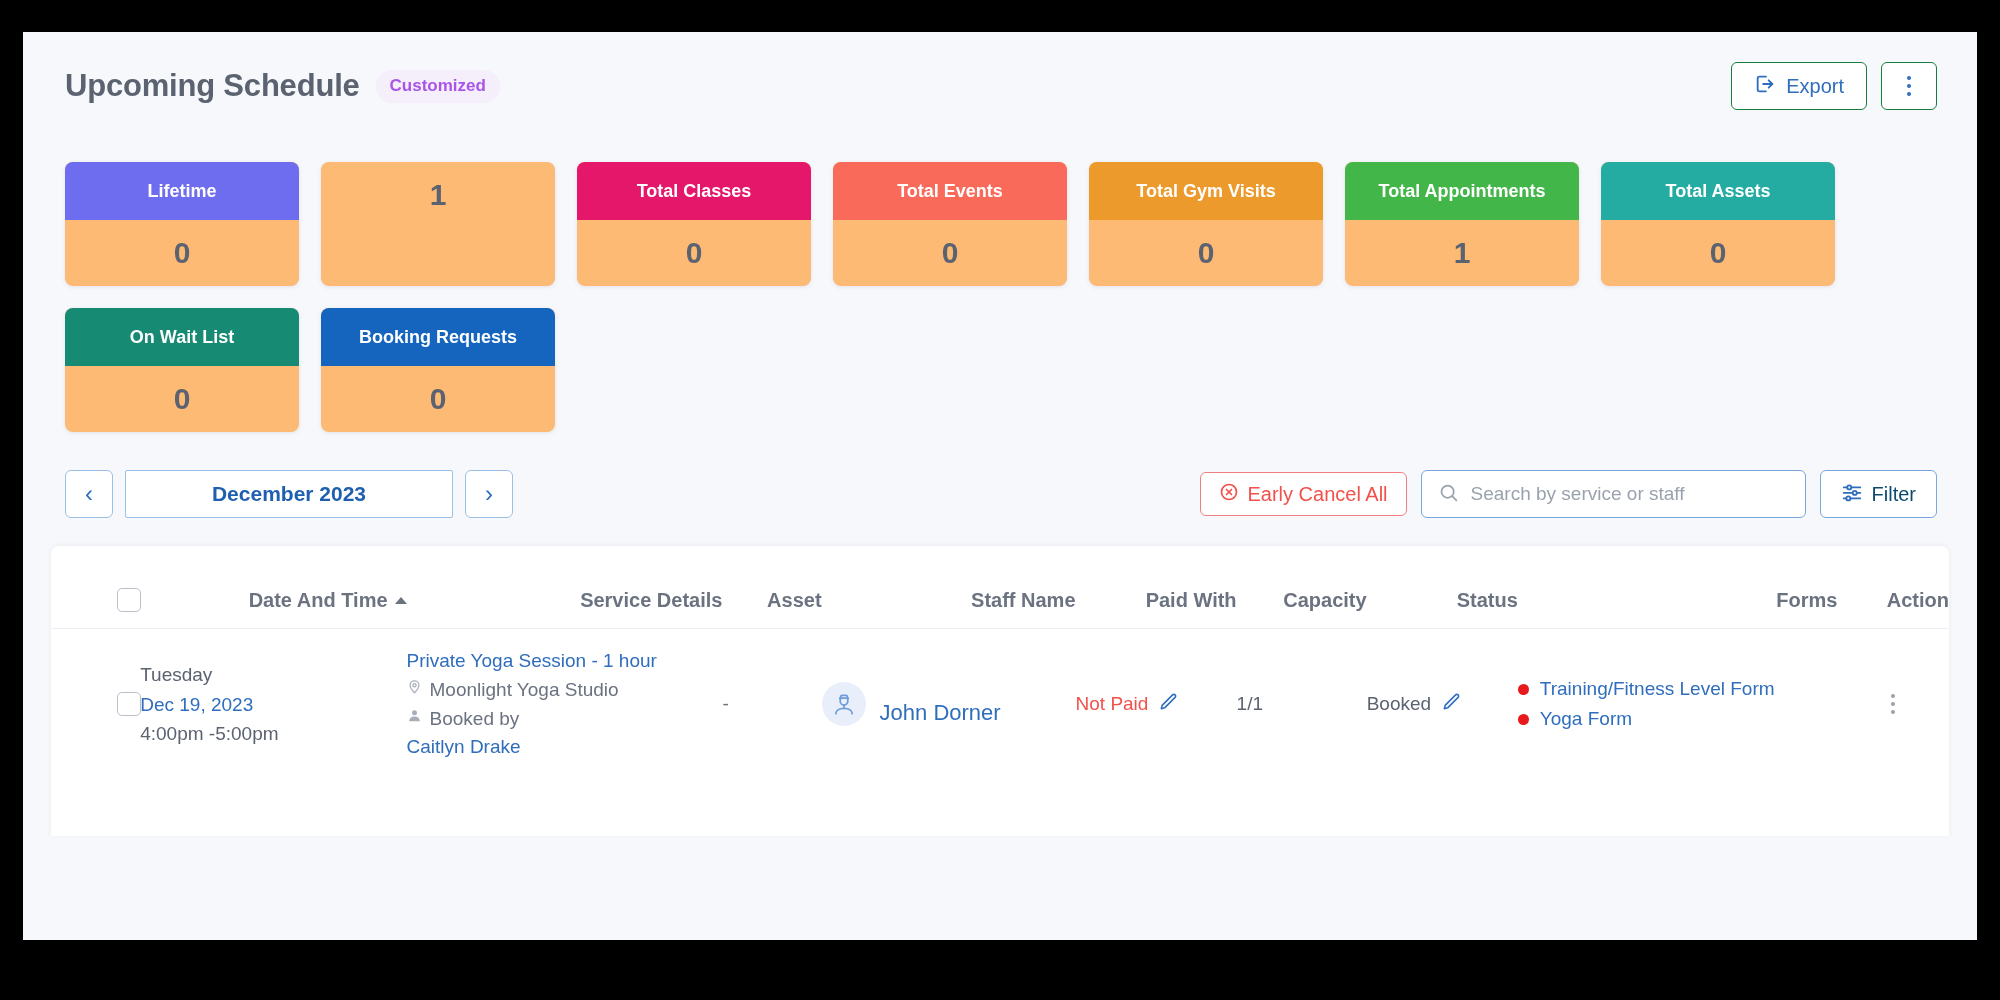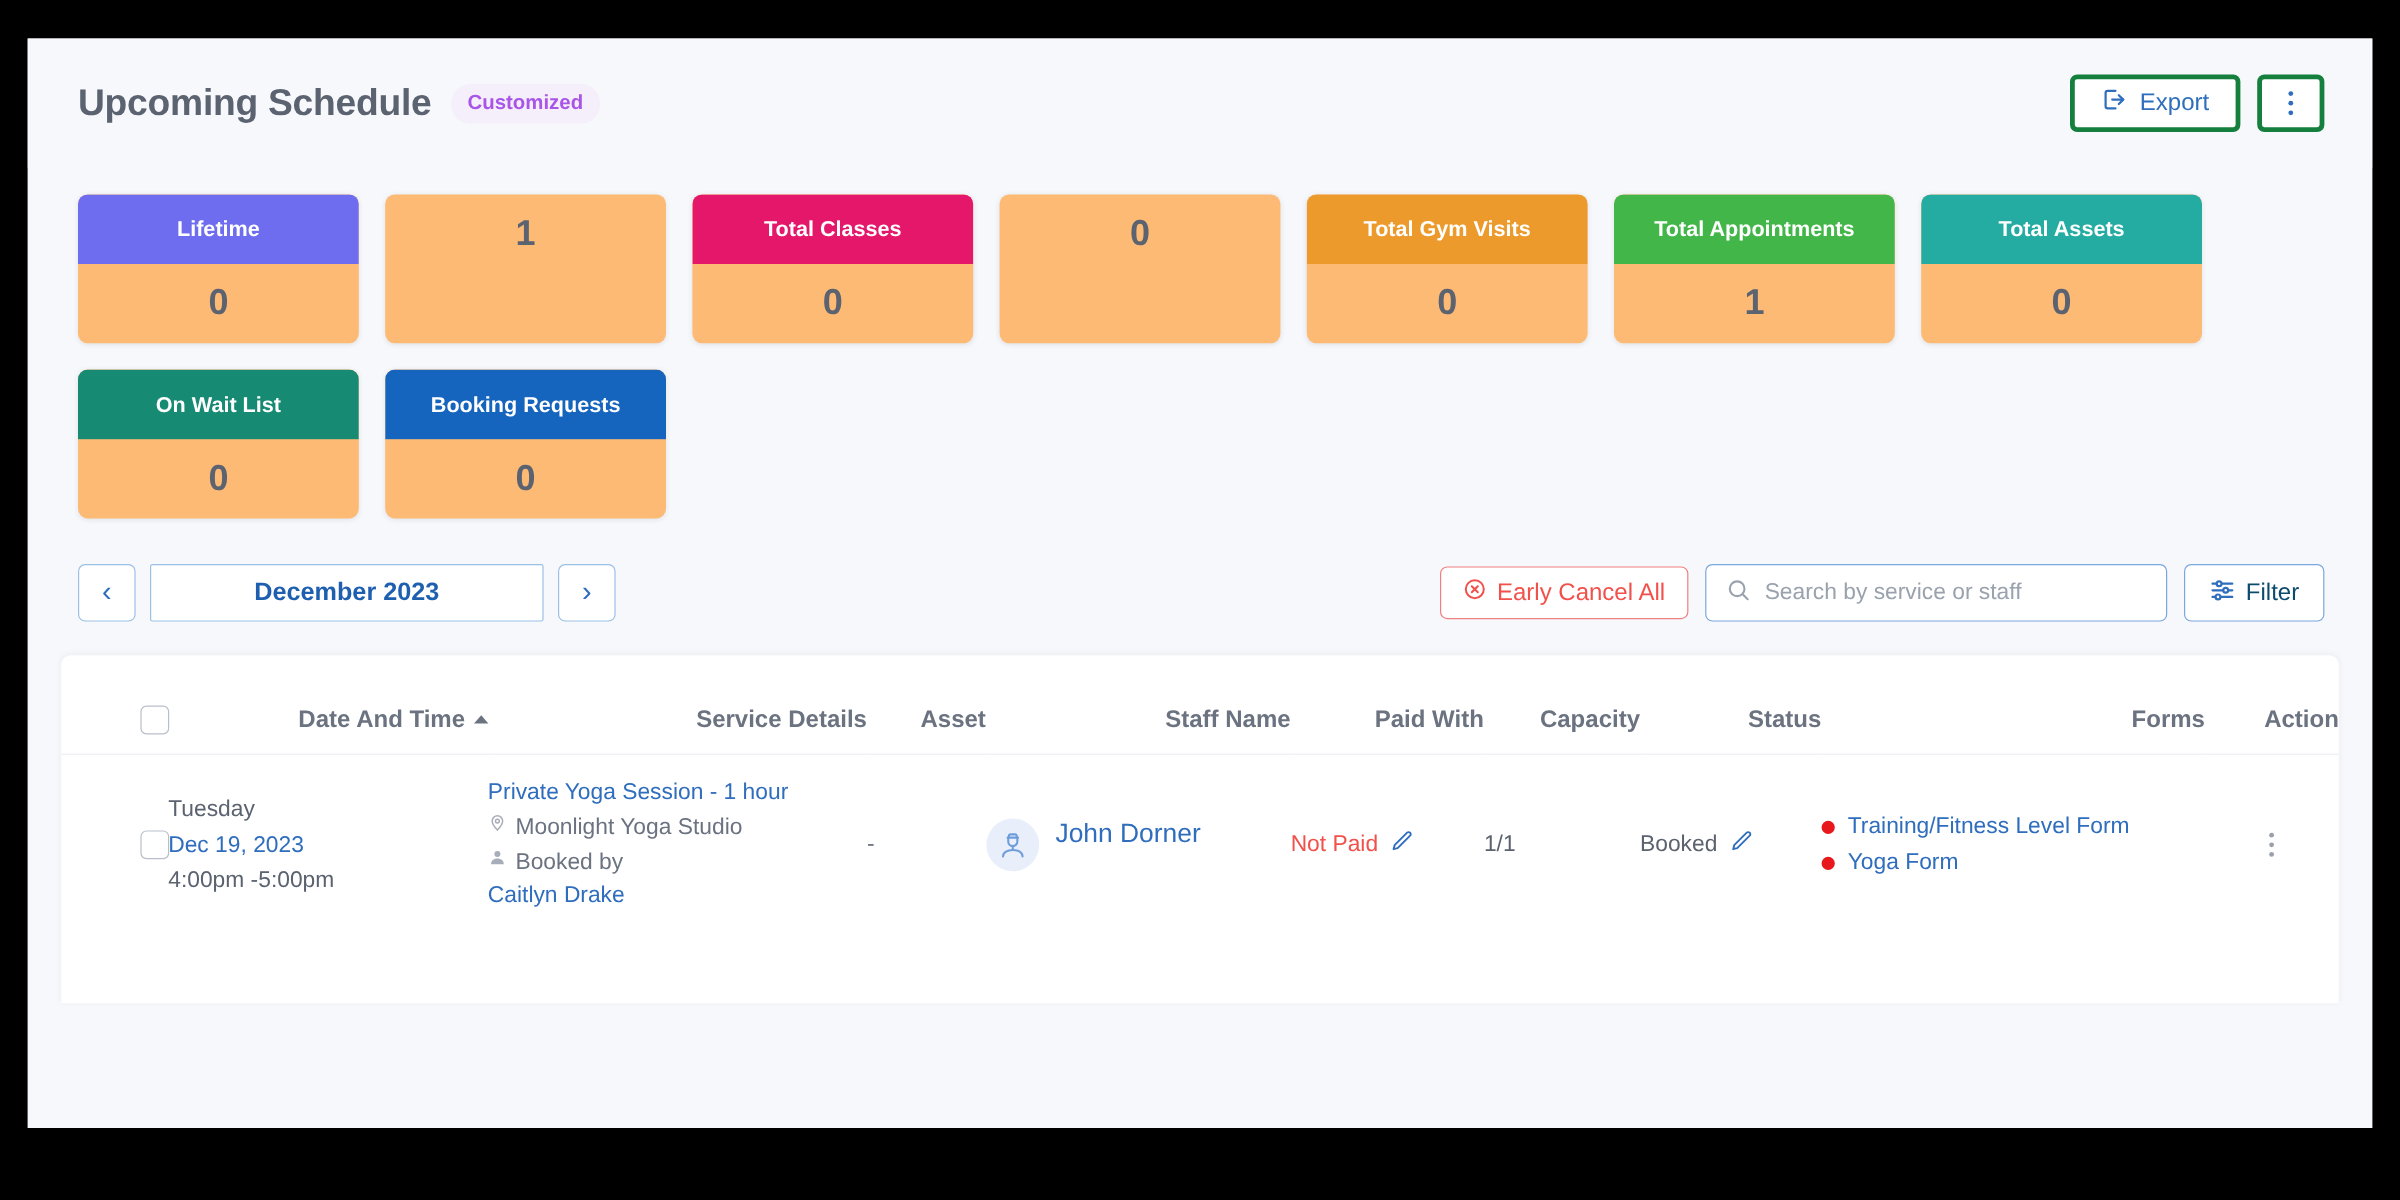--- a/index.html
+++ b/index.html
@@ -29,21 +29,21 @@
     font-size: 31px; font-weight: bold; color: #5b6270; letter-spacing: -0.2px;
   }
   .badge-customized {
     background: #f5eefb; color: #a855e8;
     font-size: 17px; font-weight: 600;
     padding: 6px 14px 7px; border-radius: 16px;
     white-space: nowrap;
   }
   .hdr-actions { display: flex; align-items: center; gap: 14px; }
   .btn-outline-blue {
-    border: 4px solid #15803d; background: #fff; color: #2f6dbd;
+    border: 1px solid #15803d; background: #fff; color: #2f6dbd;
     border-radius: 6px; height: 48px;
     display: flex; align-items: center; justify-content: center;
     gap: 10px; padding: 0 22px; font-size: 20px; cursor: pointer;
   }
   .btn-square { width: 56px; padding: 0; }
   .dots-v { display: flex; flex-direction: column; gap: 4px; align-items: center; }
   .dots-v i { width: 4px; height: 4px; border-radius: 50%; background: #2f6dbd; display:block; }
   .dots-v.grey i { background: #9aa0ab; }
 
   
@@ -133,21 +133,21 @@
     display: inline-block; margin-left: 7px;
     border-left: 6px solid transparent; border-right: 6px solid transparent;
     border-bottom: 7px solid #6b7280; vertical-align: 3px;
   }
   .dt-day { color: #5b6270; font-size: 19px; line-height: 1.55; }
   .dt-date { color: #2f6dbd; font-size: 19px; line-height: 1.55; cursor: pointer; }
   .dt-time { color: #5b6270; font-size: 19px; line-height: 1.55; }
   .svc-link { color: #2f6dbd; font-size: 19px; line-height: 1.45; cursor: pointer; display:block; }
   .svc-meta { display: flex; align-items: center; gap: 8px; color: #6b7280; font-size: 19px; line-height: 1.55; }
   .booked-by-name { color: #2f6dbd; font-size: 19px; line-height: 1.5; cursor: pointer; display: block; }
-  .avatar-row { display: flex; align-items: flex-start; gap: 14px; }
+  .avatar-row { display: flex; align-items: flex-end; gap: 14px; }
   .avatar {
     width: 44px; height: 44px; border-radius: 50%; background: #e8eefa;
     display: flex; align-items: center; justify-content: center;
   }
   .staff-name { color: #2f6dbd; font-size: 22px; cursor: pointer; }
   .paid-wrap { display: flex; align-items: center; gap: 10px; }
   .not-paid { color: #f2514b; font-size: 19px; }
   .status-wrap { display: flex; align-items: center; gap: 10px; }
   .forms-list { display: flex; flex-direction: column; gap: 8px; }
   .form-item { display: flex; align-items: center; gap: 11px; }
@@ -192,20 +192,21 @@
       <div class="stat-val">0</div>
     </div>
     <div class="stat-card">
       <div class="stat-val">1</div>
     </div>
     <div class="stat-card">
       <div class="stat-head" style="background:#e4176b">Total Classes</div>
       <div class="stat-val">0</div>
     </div>
     <div class="stat-card">
+      <div class="stat-head" style="background:#fa6a5a">Total Events</div>
       <div class="stat-val">0</div>
     </div>
     <div class="stat-card">
       <div class="stat-head" style="background:#ec9a2b">Total Gym Visits</div>
       <div class="stat-val">0</div>
     </div>
     <div class="stat-card">
       <div class="stat-head" style="background:#43b649">Total Appointments</div>
       <div class="stat-val">1</div>
     </div>

